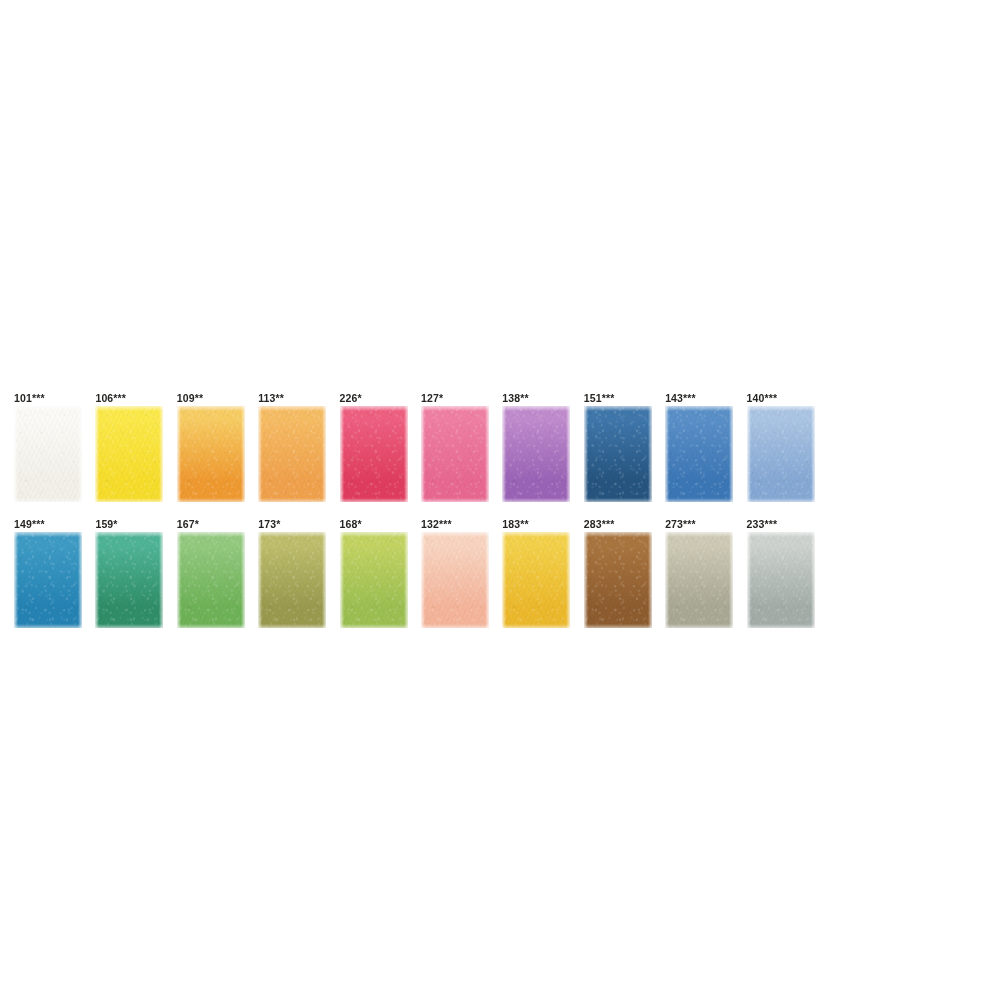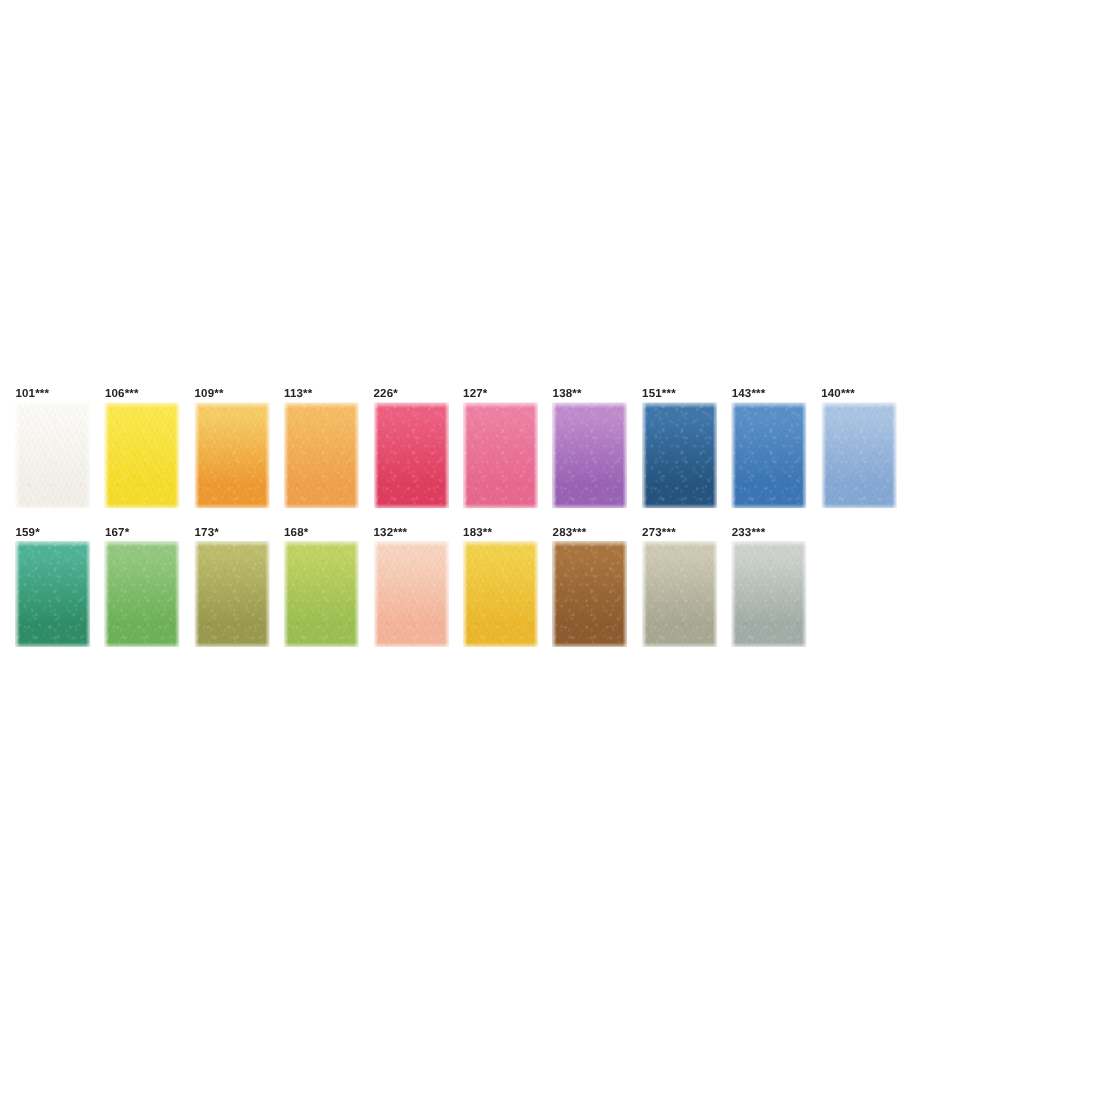--- a/index.html
+++ b/index.html
@@ -22,21 +22,21 @@
     left: 0;
     top: 0;
     width: 1000px;
     height: 1000px;
     background: #ffffff;
   }
 
   .swatch-grid {
     position: absolute;
     left: 14px;
-    top: 352px;
+    top: 392px;
     width: 975px;
   }
 
   .swatch-row {
     display: flex;
     flex-direction: row;
     align-items: flex-start;
     height: 126px;
   }
 
@@ -232,20 +232,29 @@
           <div class="swatch-chip">
             <div class="chip-base" style="background: linear-gradient(rgb(170, 196, 227) 0%, rgb(170, 196, 227) 14%, rgb(133, 168, 212) 78%, rgb(133, 168, 212) 100%);"></div>
             <div class="chip-tooth"></div>
             <div class="chip-grain"></div>
             <div class="chip-edge"></div>
           </div>
         </div>
       </div>
     <div class="swatch-row" id="row-2">
         <div class="swatch-cell">
+          <div class="swatch-label">149***</div>
+          <div class="swatch-chip">
+            <div class="chip-base" style="background: linear-gradient(rgb(61, 155, 196) 0%, rgb(61, 155, 196) 14%, rgb(37, 131, 180) 78%, rgb(37, 131, 180) 100%);"></div>
+            <div class="chip-tooth"></div>
+            <div class="chip-grain"></div>
+            <div class="chip-edge"></div>
+          </div>
+        </div>
+        <div class="swatch-cell">
           <div class="swatch-label">159*</div>
           <div class="swatch-chip">
             <div class="chip-base" style="background: linear-gradient(rgb(79, 180, 150) 0%, rgb(79, 180, 150) 14%, rgb(47, 142, 104) 78%, rgb(47, 142, 104) 100%);"></div>
             <div class="chip-tooth"></div>
             <div class="chip-grain"></div>
             <div class="chip-edge"></div>
           </div>
         </div>
         <div class="swatch-cell">
           <div class="swatch-label">167*</div>

